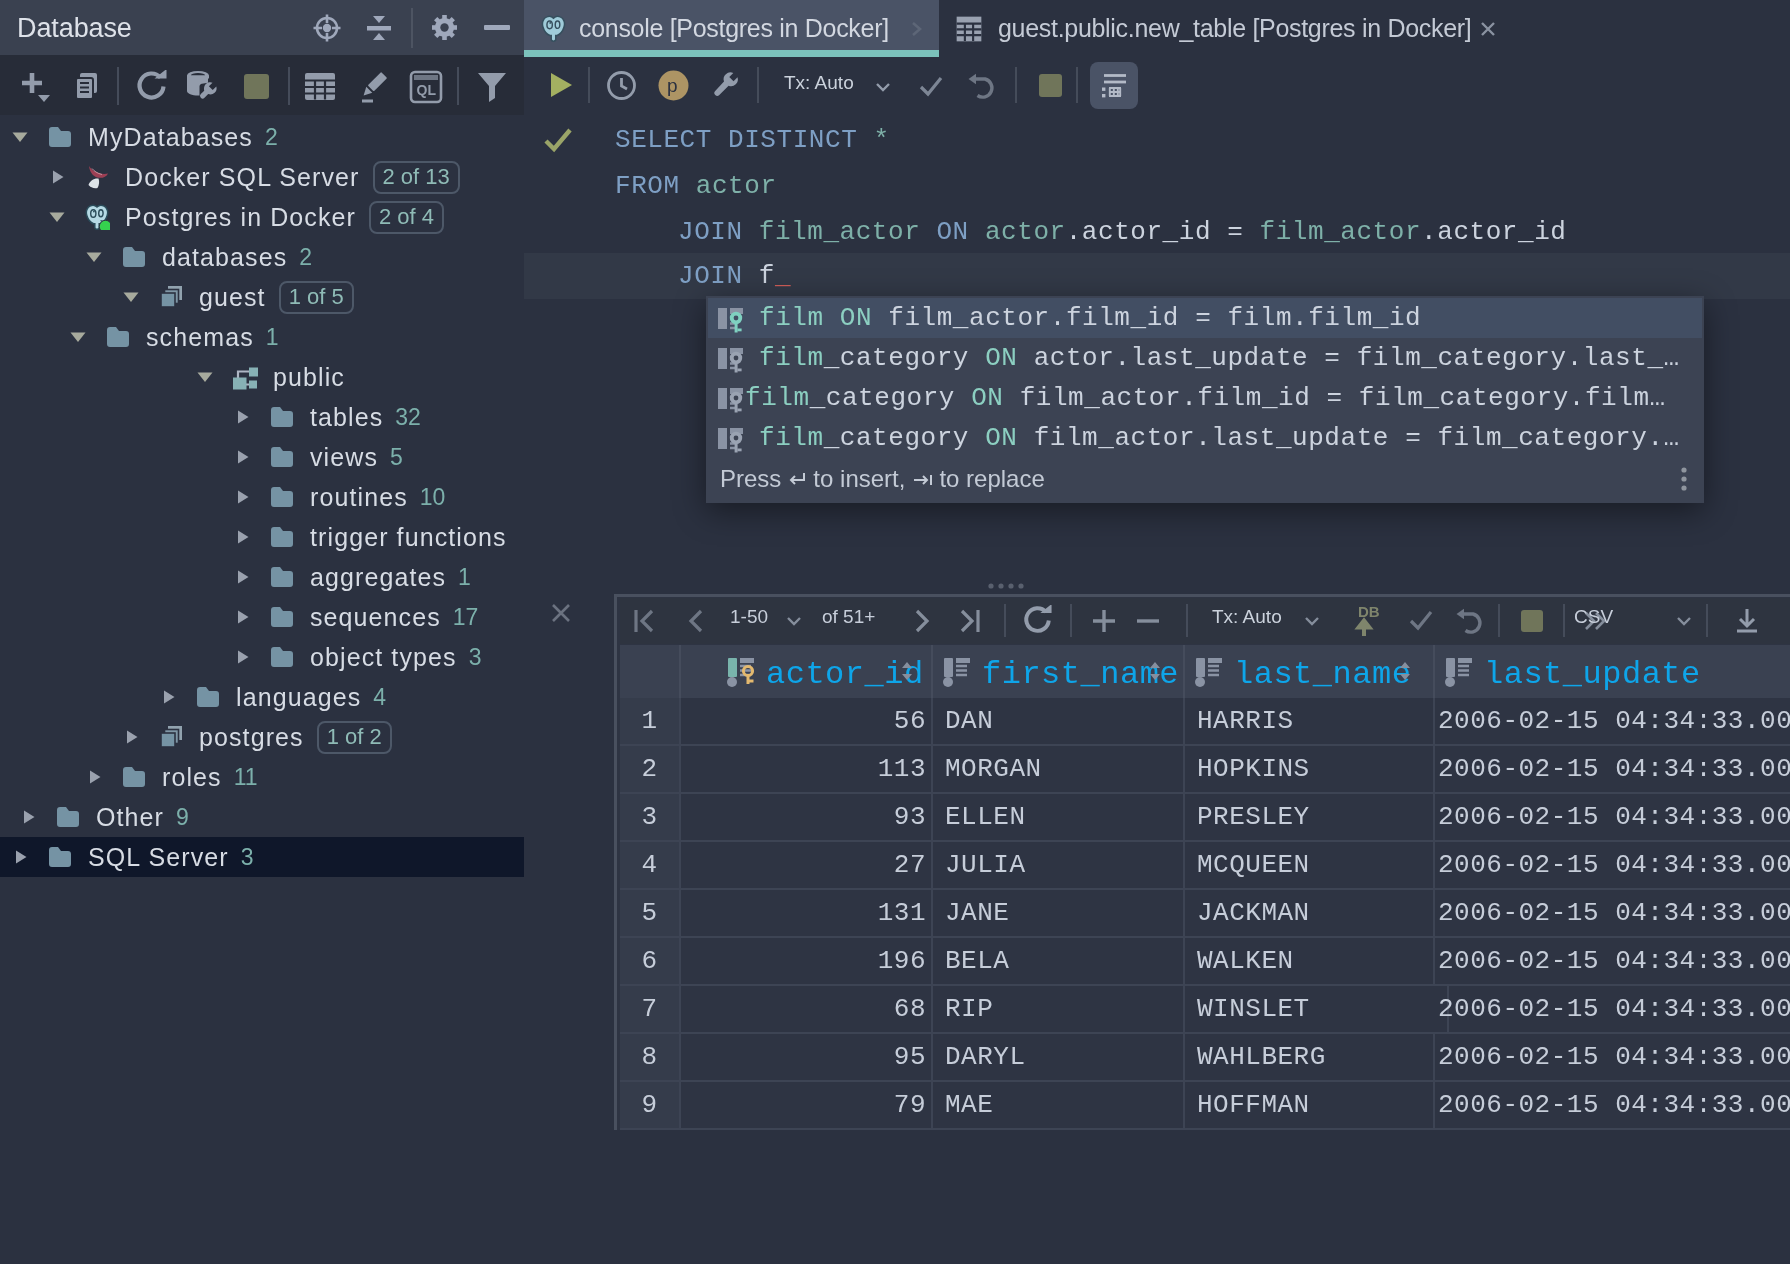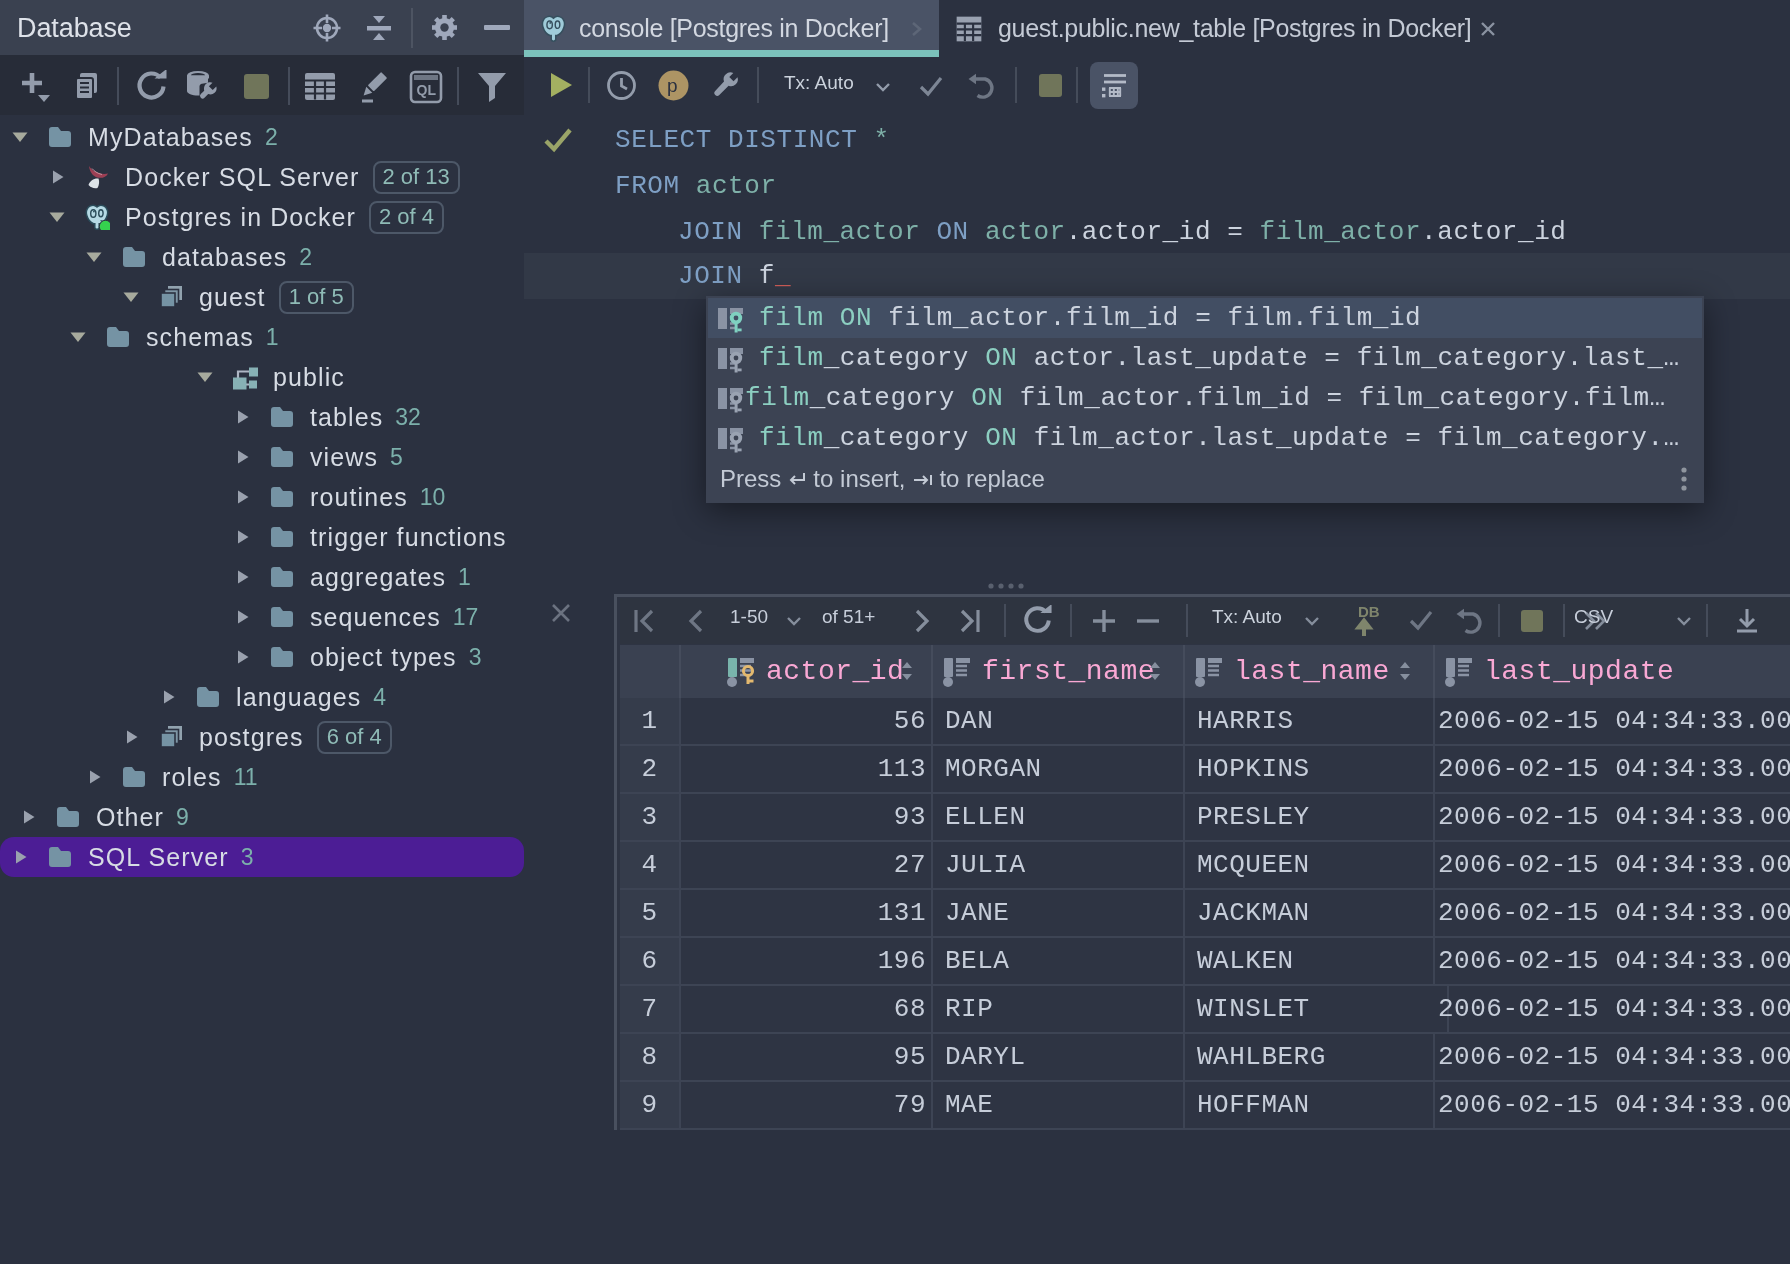--- a/index.html
+++ b/index.html
@@ -8,21 +8,21 @@
 .abs { position:absolute; }
 
 #lpanel { position:absolute; left:0; top:0; width:524px; height:1264px; background:#2b3140; }
 #lphead { position:absolute; left:0; top:0; width:524px; height:55px; background:#3a4150; }
 #lphead .title { position:absolute; left:17px; top:13px; font-size:27px; letter-spacing:-0.1px; color:#dee2e9; }
 #lptools { position:absolute; left:0; top:55px; width:524px; height:60px; background:#272c38; }
 .trow { position:absolute; left:0; width:524px; height:40px; display:flex; align-items:center; }
 .trow .lbl { font-size:25px; letter-spacing:1.1px; color:#d7dce4; margin-left:15px; white-space:pre; }
 .trow .cnt { font-size:23px; color:#7cb0ab; margin-left:12px; }
 .badge { font-size:22px; color:#8fbbb6; border:2px solid #4d5868; border-radius:8px; padding:1px 8px 2px 8px; margin-left:13px; line-height:26px; }
-.sel { background:#4c1d95;border-radius:14px; }
+.sel { background:#0f172a; }
 
 #rside { position:absolute; left:524px; top:0; width:1266px; height:1264px; background:#2b3140; }
 #tabbar { position:absolute; left:0; top:0; width:1266px; height:57px; background:#2b3140; }
 #tab1 { position:absolute; left:0; top:0; width:415px; height:57px; background:#4a5366; }
 #tab1 .ul { position:absolute; left:0; bottom:0; width:100%; height:7px; background:#7cc2bc; }
 .tabtxt { font-size:25px; letter-spacing:-0.3px; color:#d2d7e0; }
 #etoolbar { position:absolute; left:0; top:57px; width:1266px; height:56px; background:#2b3140; }
 #editor { position:absolute; left:0; top:113px; width:1266px; height:490px; }
 .eline { position:absolute; left:0; width:1266px; height:46px; line-height:46px; font-family:"Liberation Mono",monospace; font-size:26px; letter-spacing:0.55px; white-space:pre; color:#ccd3de; }
 .k { color:#7e9fc4; } .t { color:#7eb0a8; } .w { color:#ccd3de; }
@@ -30,21 +30,21 @@
 #popup { position:absolute; left:182px; top:296px; width:998px; height:207px; background:#3c4353; box-shadow:0 8px 30px rgba(0,0,0,0.45); }
 .prow { position:absolute; left:2px; width:994px; height:40px; display:flex; align-items:center; font-family:"Liberation Mono",monospace; font-size:26px; letter-spacing:0.55px; white-space:pre; color:#ccd3de; }
 .prow.psel { background:#424e63; }
 .prow .t { color:#8ccfc1; }
 #phint { position:absolute; left:2px; top:161px; width:986px; height:44px; display:flex; align-items:center; font-size:24px; color:#c3cad5; }
 
 #results { position:absolute; left:90px; top:594px; width:1176px; height:536px; background:#2e3443; border-left:3px solid #49505f; border-top:3px solid #49505f; }
 #rtoolbar { position:absolute; left:3px; top:1px; width:1170px; height:46px; background:#2e3440; }
 .rtxt { font-size:19px; color:#c7ceda; }
 #rheader { position:absolute; left:3px; top:48px; width:1170px; height:53px; background:#3a4151; }
-.hcell { position:absolute; top:0; height:53px; display:flex; align-items:center; border-right:2px solid #454c5c; font-family:"Liberation Mono",monospace; font-size:28px; letter-spacing:0.5px; color:#f9a8d4; }
+.hcell { position:absolute; top:0; height:53px; display:flex; align-items:center; border-right:2px solid #454c5c; font-family:"Liberation Mono",monospace; font-size:32px; letter-spacing:0.5px; color:#0ea5e9; }
 .grow { position:absolute; left:3px; width:1170px; height:48px; }
 .gc { position:absolute; top:0; height:48px; line-height:47px; font-family:"Liberation Mono",monospace; font-size:26px; letter-spacing:0.5px; color:#c6cdd9; border-right:2px solid #3d4454; border-bottom:2px solid #3d4454; white-space:pre; overflow:hidden; }
 .gnum { background:#353c4b; text-align:center; }
 .gr { text-align:right; padding-right:5px; }
 .gl { padding-left:12px; }
 </style>
 </head>
 <body>
 <svg width="0" height="0" style="position:absolute">
     <defs>
@@ -340,21 +340,21 @@
       <span class="cnt">4</span>
     </div>
   <div class="trow" style="top:717px;padding-left:121px">
       <svg width="20" height="20" viewBox="0 0 20 20">
         <use href="#arrow-c"></use>
       </svg>
       <svg style="margin-left:17px" width="26" height="26" viewBox="0 0 26 26">
         <use href="#dbicon"></use>
       </svg>
       <span class="lbl">postgres</span>
-      <span class="badge">6 of 4</span>
+      <span class="badge">1 of 2</span>
     </div>
   <div class="trow" style="top:757px;padding-left:84px">
       <svg width="20" height="20" viewBox="0 0 20 20">
         <use href="#arrow-c"></use>
       </svg>
       <svg style="margin-left:17px" width="26" height="26" viewBox="0 0 26 26">
         <use href="#folder"></use>
       </svg>
       <span class="lbl">roles</span>
       <span class="cnt">11</span>

